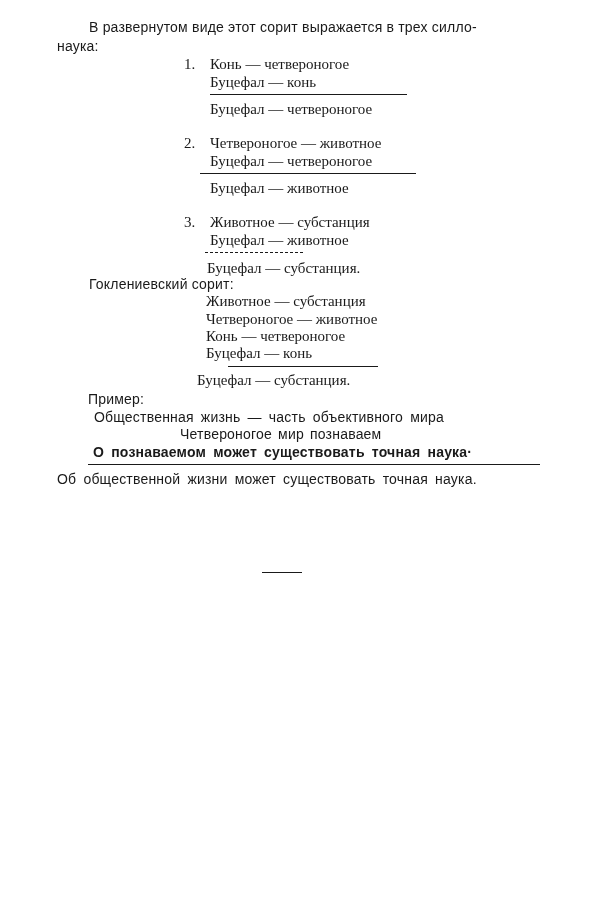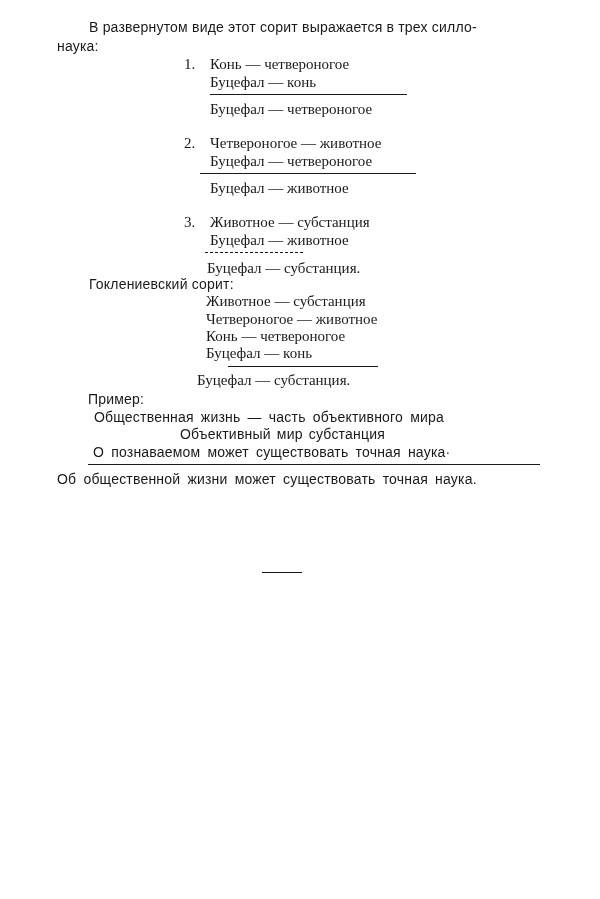--- a/index.html
+++ b/index.html
@@ -49,19 +49,19 @@
   <div class="t" style="left:206px; top:310px;">Четвероногое — животное</div>
   <div class="t" style="left:206px; top:327px;">Конь — четвероногое</div>
   <div class="t" style="left:206px; top:344px;">Буцефал — конь</div>
   <div class="rule" style="left:228px; top:366px; width:150px;"></div>
   <div class="t" style="left:197px; top:371px;">Буцефал — субстанция.</div>
 </div>
 
 <div>
   <div class="t sans" style="left:88px; top:390px;">Пример:</div>
   <div class="t sans" style="left:94px; top:408px; word-spacing:3px;text-align:right;">Общественная жизнь — часть объективного мира</div>
-  <div class="t sans" style="left:180px; top:425px; word-spacing:2px;">Объективный мир субстанция</div>
-  <div class="t sans" style="left:93px; top:443px; word-spacing:3px;">О познаваемом может существовать точная наука·</div>
+  <div class="t sans" style="left:180px; top:425px; word-spacing:2px;">Четвероногое мир познаваем</div>
+  <div class="t sans" style="left:93px; top:443px; word-spacing:3px;font-weight:bold;">О познаваемом может существовать точная наука·</div>
   <div class="rule" style="left:88px; top:464px; width:452px;"></div>
   <div class="t sans" style="left:57px; top:470px; word-spacing:3px;text-align:right;">Об общественной жизни может существовать точная наука.</div>
 </div>
 
 <div class="rule" style="left:262px; top:572px; width:40px;"></div>
 
 </body></html>

